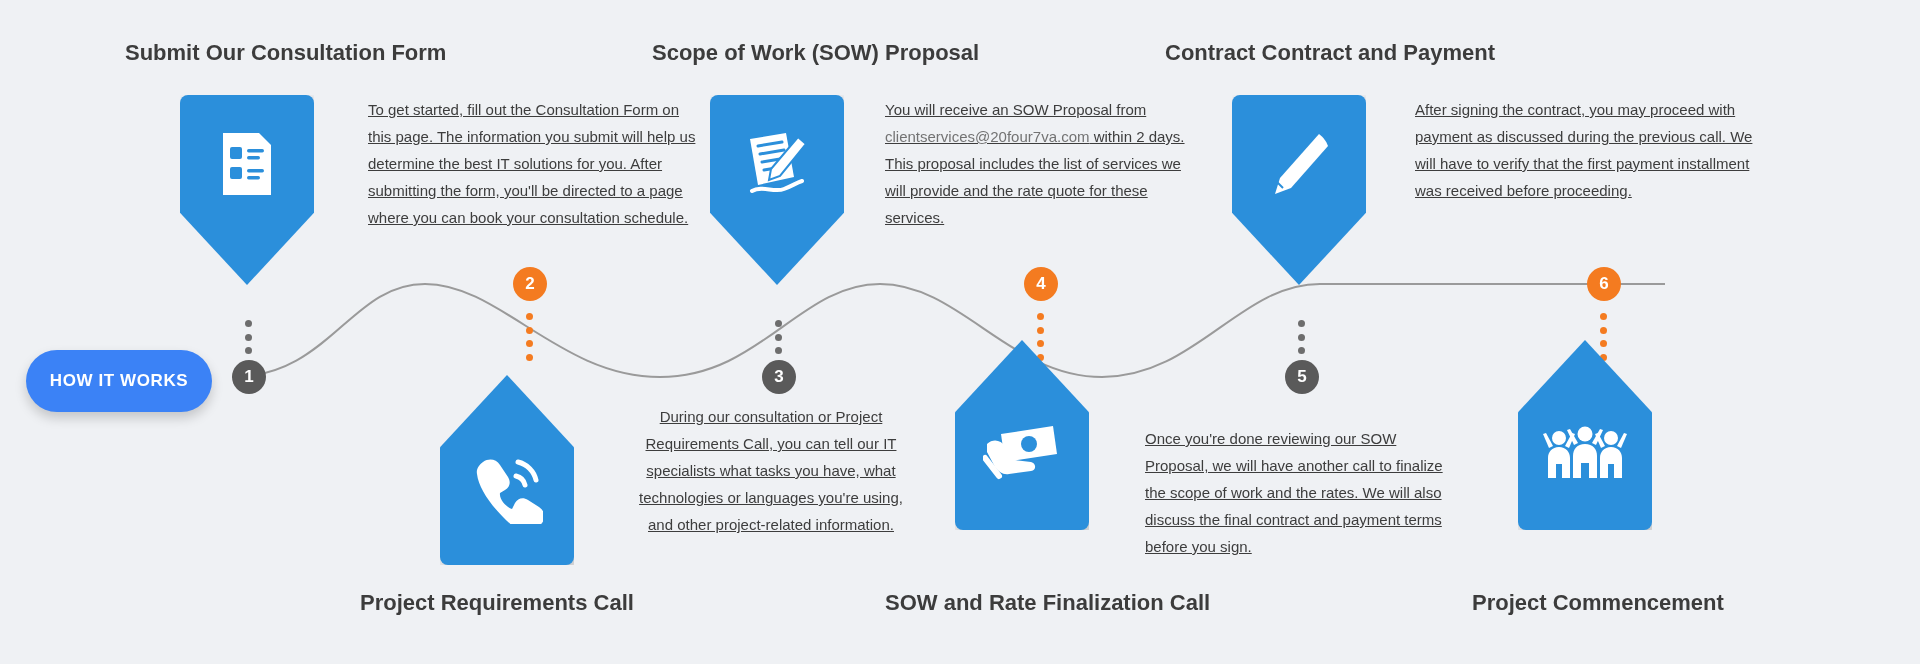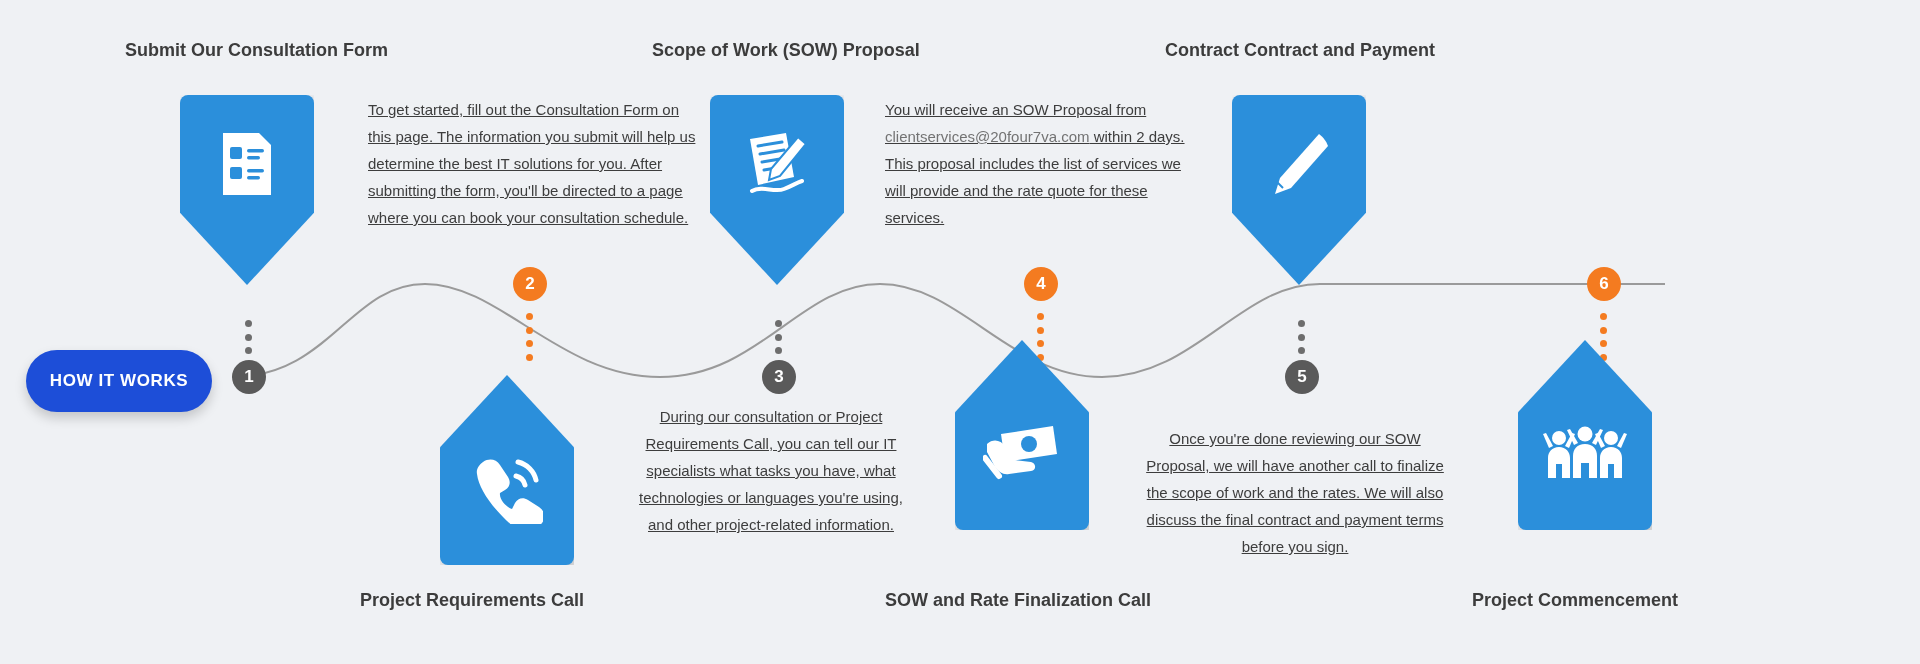--- a/index.html
+++ b/index.html
@@ -29,21 +29,21 @@
     pointer-events: none;
   }
 
   
   .pill {
     position: absolute;
     left: 26px;
     top: 350px;
     width: 186px;
     height: 62px;
-    background: #1d4ed8;
+    background: #3b82f6;
     border-radius: 31px;
     color: #ffffff;
     font-size: 17px;
     font-weight: bold;
     letter-spacing: 0.6px;
     display: flex;
     align-items: center;
     justify-content: center;
     box-shadow: 0 6px 12px rgba(0,0,0,0.18);
   }
@@ -116,21 +116,21 @@
     justify-content: center;
     color: #ffffff;
   }
   .pin.down .glyph { top: 16px; height: 106px; }
   .pin.up .glyph { top: 62px; height: 106px; }
   .pin svg { display: block; }
 
   
   .heading {
     position: absolute;
-    font-size: 18px;
+    font-size: 22px;
     font-weight: bold;
     color: #3c3c3c;
     white-space: nowrap;
   }
 
   
   .para {
     position: absolute;
     font-size: 15px;
     line-height: 27px;
@@ -231,21 +231,21 @@
     <i></i>
       <i></i>
       <i></i>
       <i></i>
   </div>
   <div class="node gray" style="left:762px; top:360px;">
     <span>3</span>
   </div>
 
   <div class="heading" style="left:885px; top:590px;">SOW and Rate Finalization Call</div>
-  <div class="para" style="left:1145px; top:425px; width:300px;text-align:center;">Once you're done reviewing our SOW Proposal, we will have another call to finalize the scope of work and the rates. We will also discuss the final contract and payment terms before you sign.</div>
+  <div class="para" style="left:1145px; top:425px; width:300px;">Once you're done reviewing our SOW Proposal, we will have another call to finalize the scope of work and the rates. We will also discuss the final contract and payment terms before you sign.</div>
 
   <div class="node orange" style="left:1024px; top:267px;">
     <span>4</span>
   </div>
   <div class="dots orange" style="left:1036px; top:313px; height:48px;">
     <i></i>
       <i></i>
       <i></i>
       <i></i>
   </div>
@@ -256,20 +256,21 @@
       <svg width="78" height="62" viewBox="0 0 78 62">
         <path d="M18 10 L70 2 L74 30 L22 38 Z" fill="#ffffff"></path>
         <circle cx="46" cy="20" r="8" fill="#2b8fdb"></circle>
         <path d="M4 20 c6 -6 14 -4 18 2 l10 14 16 2 c5 1 6 8 0 9 l-22 3 c-6 1 -10 -2 -14 -7 L4 28 Z" fill="#ffffff"></path>
         <path d="M2 34 l14 18" stroke="#ffffff" stroke-width="6" stroke-linecap="round" fill="none"></path>
       </svg>
     </div>
   </div>
 
   <div class="heading" style="left:1165px; top:40px;">Contract Contract and Payment</div>
+  <div class="para" style="left:1415px; top:96px; width:350px;">After signing the contract, you may proceed with payment as discussed during the previous call. We will have to verify that the first payment installment was received before proceeding.</div>
 
   <div class="pin down" style="left:1232px; top:95px;">
     <div class="shape"></div>
     <div class="glyph">
       <svg width="64" height="68" viewBox="0 0 64 68">
         <path d="M52 4 c5 4 7 7 9 12 L24 58 l-16 6 5 -16 Z" fill="#ffffff"></path>
         <path d="M10 52 l6 6" stroke="#2b8fdb" stroke-width="2" fill="none"></path>
       </svg>
     </div>
   </div>

